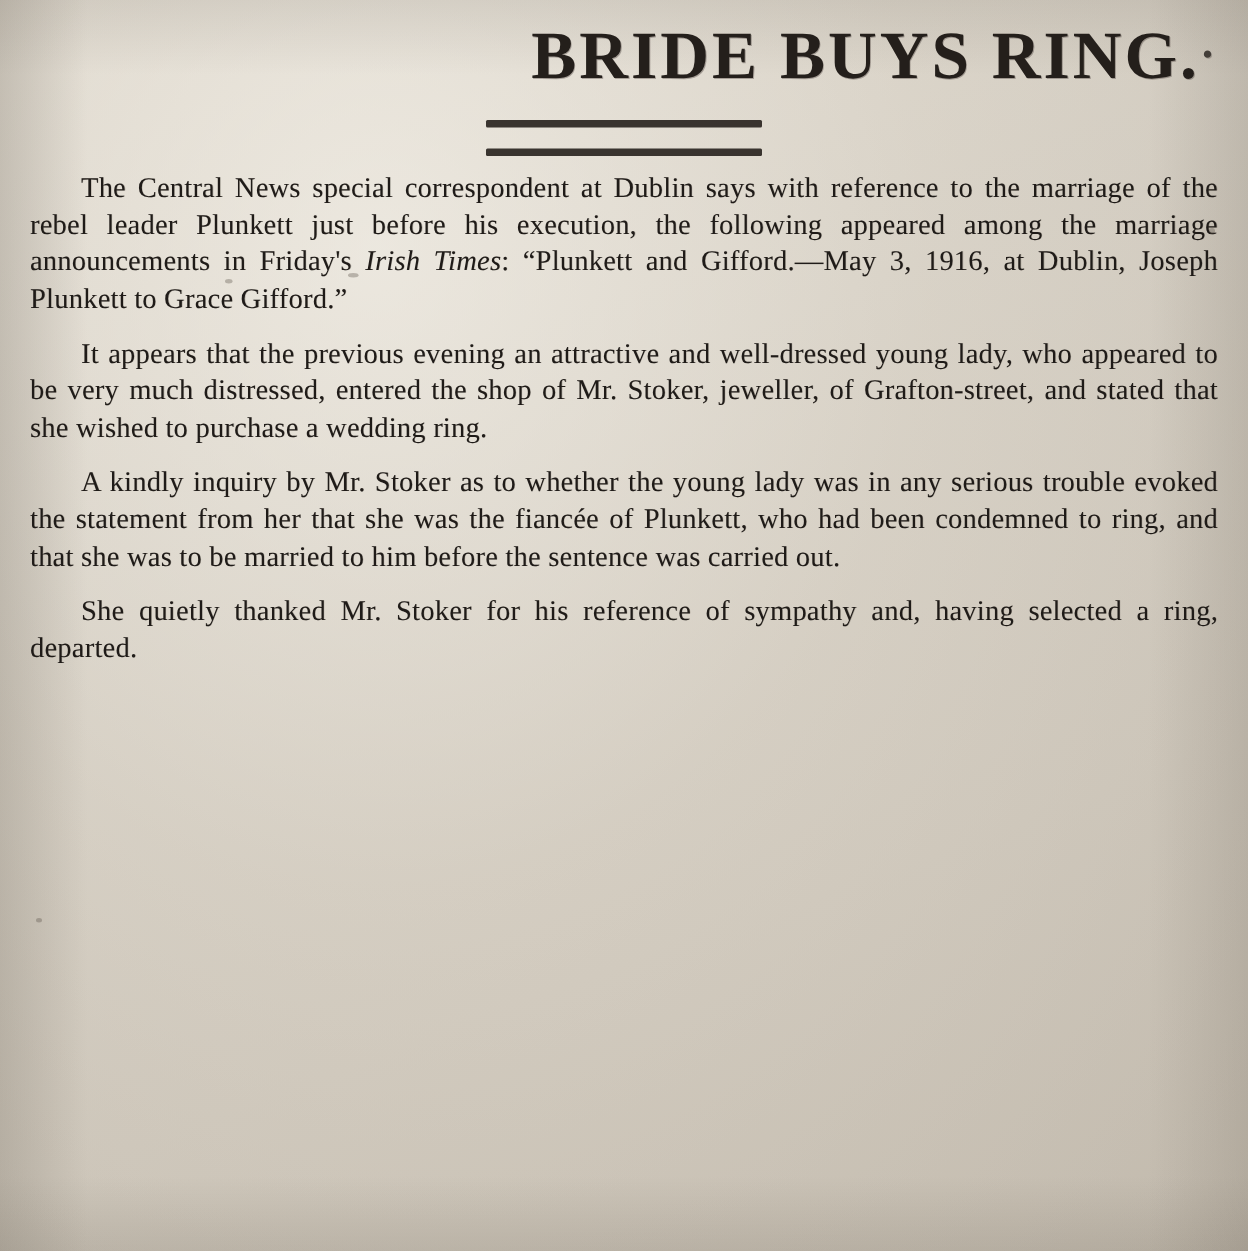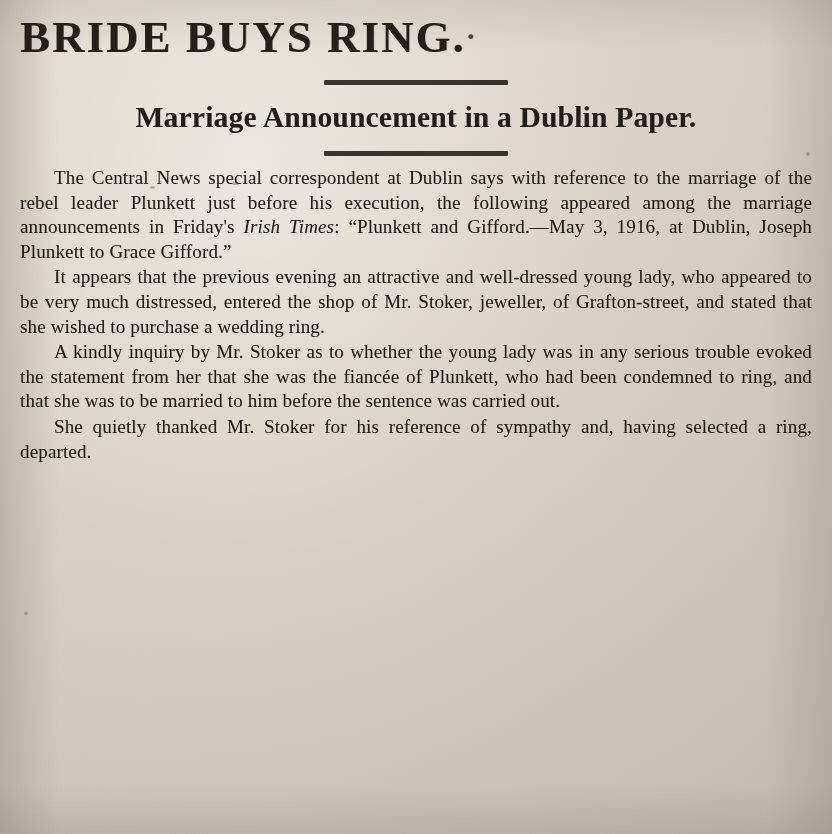--- a/index.html
+++ b/index.html
@@ -35,21 +35,21 @@
       linear-gradient(0deg, rgba(120,112,100,0.20) 0%, rgba(120,112,100,0.0) 6%, rgba(120,112,100,0.0) 94%, rgba(120,112,100,0.16) 100%);
   }
 
   .clip {
     position: relative;
     z-index: 2;
     padding: 6px 16px 0 16px;
   }
 
   .headline {
-    text-align: left;
+    text-align: right;
     font-family: "Liberation Serif", serif;
     font-weight: bold;
     font-size: 45px;
     letter-spacing: 2px;
     color: #241f1b;
     margin: 8px 0 10px 0;
     line-height: 1.05;
     text-shadow: 0.6px 0.4px 0 rgba(60,50,45,0.35);
   }
   .headline .trailing-dot {
@@ -90,21 +90,21 @@
     line-height: 1.295;
     letter-spacing: 0.15px;
     text-shadow: 0.35px 0.25px 0 rgba(70,60,52,0.28);
   }
   .para {
     margin: 0 0 0 0;
     text-align: justify;
     text-justify: inter-word;
   }
   .para + .para {
-    margin-top: 1px;
+    margin-top: 12px;
   }
   .para .indent {
     display: inline-block;
     width: 34px;
   }
   .para em {
     font-style: italic;
   }
 
   
@@ -127,21 +127,20 @@
   <span class="speck" style="left:24px; top:612px; width:4px; height:3px;"></span>
 
   <div class="clip">
 
     <h1 class="headline">
       <span>BRIDE BUYS RING.</span><span class="trailing-dot">·</span>
     </h1>
 
     <div class="rule"></div>
 
-    <h2 class="subhead">Marriage Announcement in a Dublin Paper.</h2>
 
     <div class="rule second"></div>
 
     <div class="body">
       <p class="para"><span class="indent"></span><span>The Central News special correspondent at Dublin says with reference to the marriage of the rebel leader Plunkett just before his execution, the following appeared among the marriage announcements in Friday's </span><em>Irish Times</em><span>: “Plunkett and Gifford.—May 3, 1916, at Dublin, Joseph Plunkett to Grace Gifford.”</span></p>
       <p class="para"><span class="indent"></span><span>It appears that the previous evening an attractive and well-dressed young lady, who appeared to be very much distressed, entered the shop of Mr. Stoker, jeweller, of Grafton-street, and stated that she wished to purchase a wedding ring.</span></p>
       <p class="para"><span class="indent"></span><span>A kindly inquiry by Mr. Stoker as to whether the young lady was in any serious trouble evoked the statement from her that she was the fiancée of Plunkett, who had been condemned to ring, and that she was to be married to him before the sentence was carried out.</span></p>
       <p class="para"><span class="indent"></span><span>She quietly thanked Mr. Stoker for his reference of sympathy and, having selected a ring, departed.</span></p>
     </div>
 

